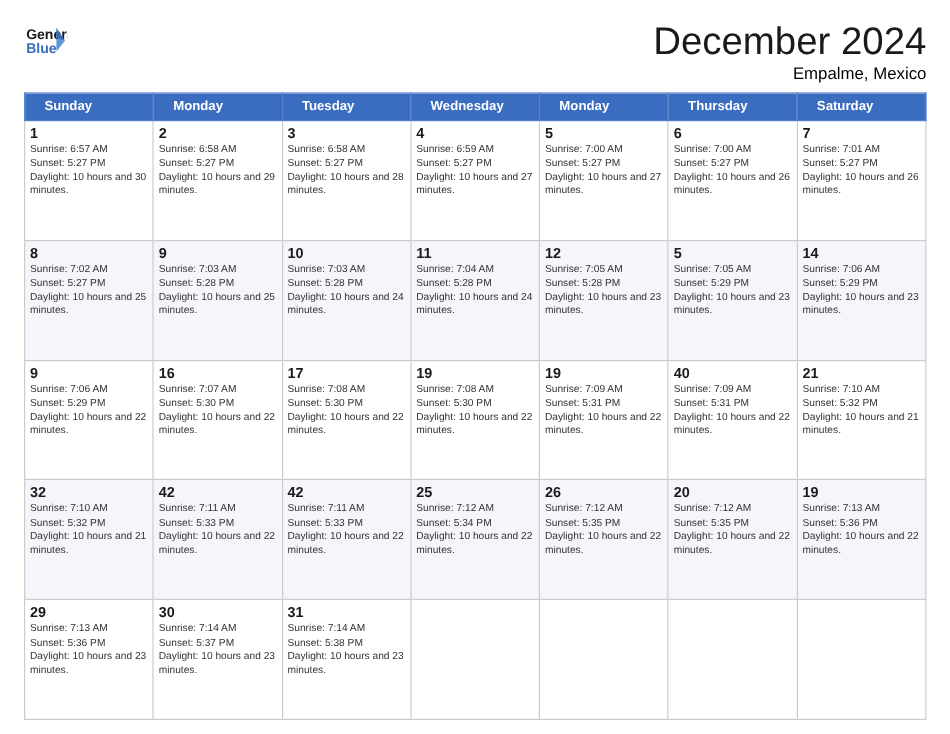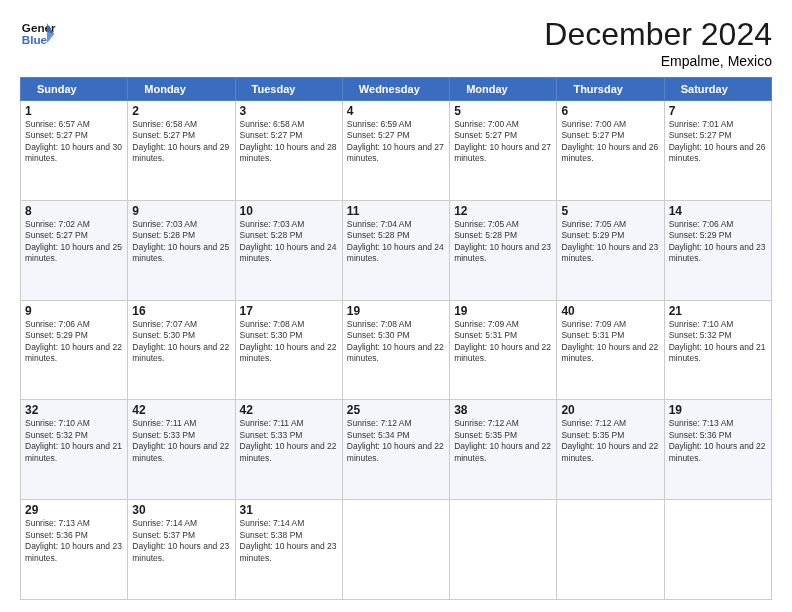--- a/index.html
+++ b/index.html
@@ -221,21 +221,21 @@
       </td>
           <td>
         <span class="day-number">42</span>
         <span class="day-info">Sunrise: 7:11 AM<br>Sunset: 5:33 PM<br>Daylight: 10 hours and 22 minutes.</span>
       </td>
           <td>
         <span class="day-number">25</span>
         <span class="day-info">Sunrise: 7:12 AM<br>Sunset: 5:34 PM<br>Daylight: 10 hours and 22 minutes.</span>
       </td>
           <td>
-        <span class="day-number">38</span>
+        <span class="day-number">26</span>
         <span class="day-info">Sunrise: 7:12 AM<br>Sunset: 5:35 PM<br>Daylight: 10 hours and 22 minutes.</span>
       </td>
           <td>
         <span class="day-number">20</span>
         <span class="day-info">Sunrise: 7:12 AM<br>Sunset: 5:35 PM<br>Daylight: 10 hours and 22 minutes.</span>
       </td>
           <td>
         <span class="day-number">19</span>
         <span class="day-info">Sunrise: 7:13 AM<br>Sunset: 5:36 PM<br>Daylight: 10 hours and 22 minutes.</span>
       </td>

